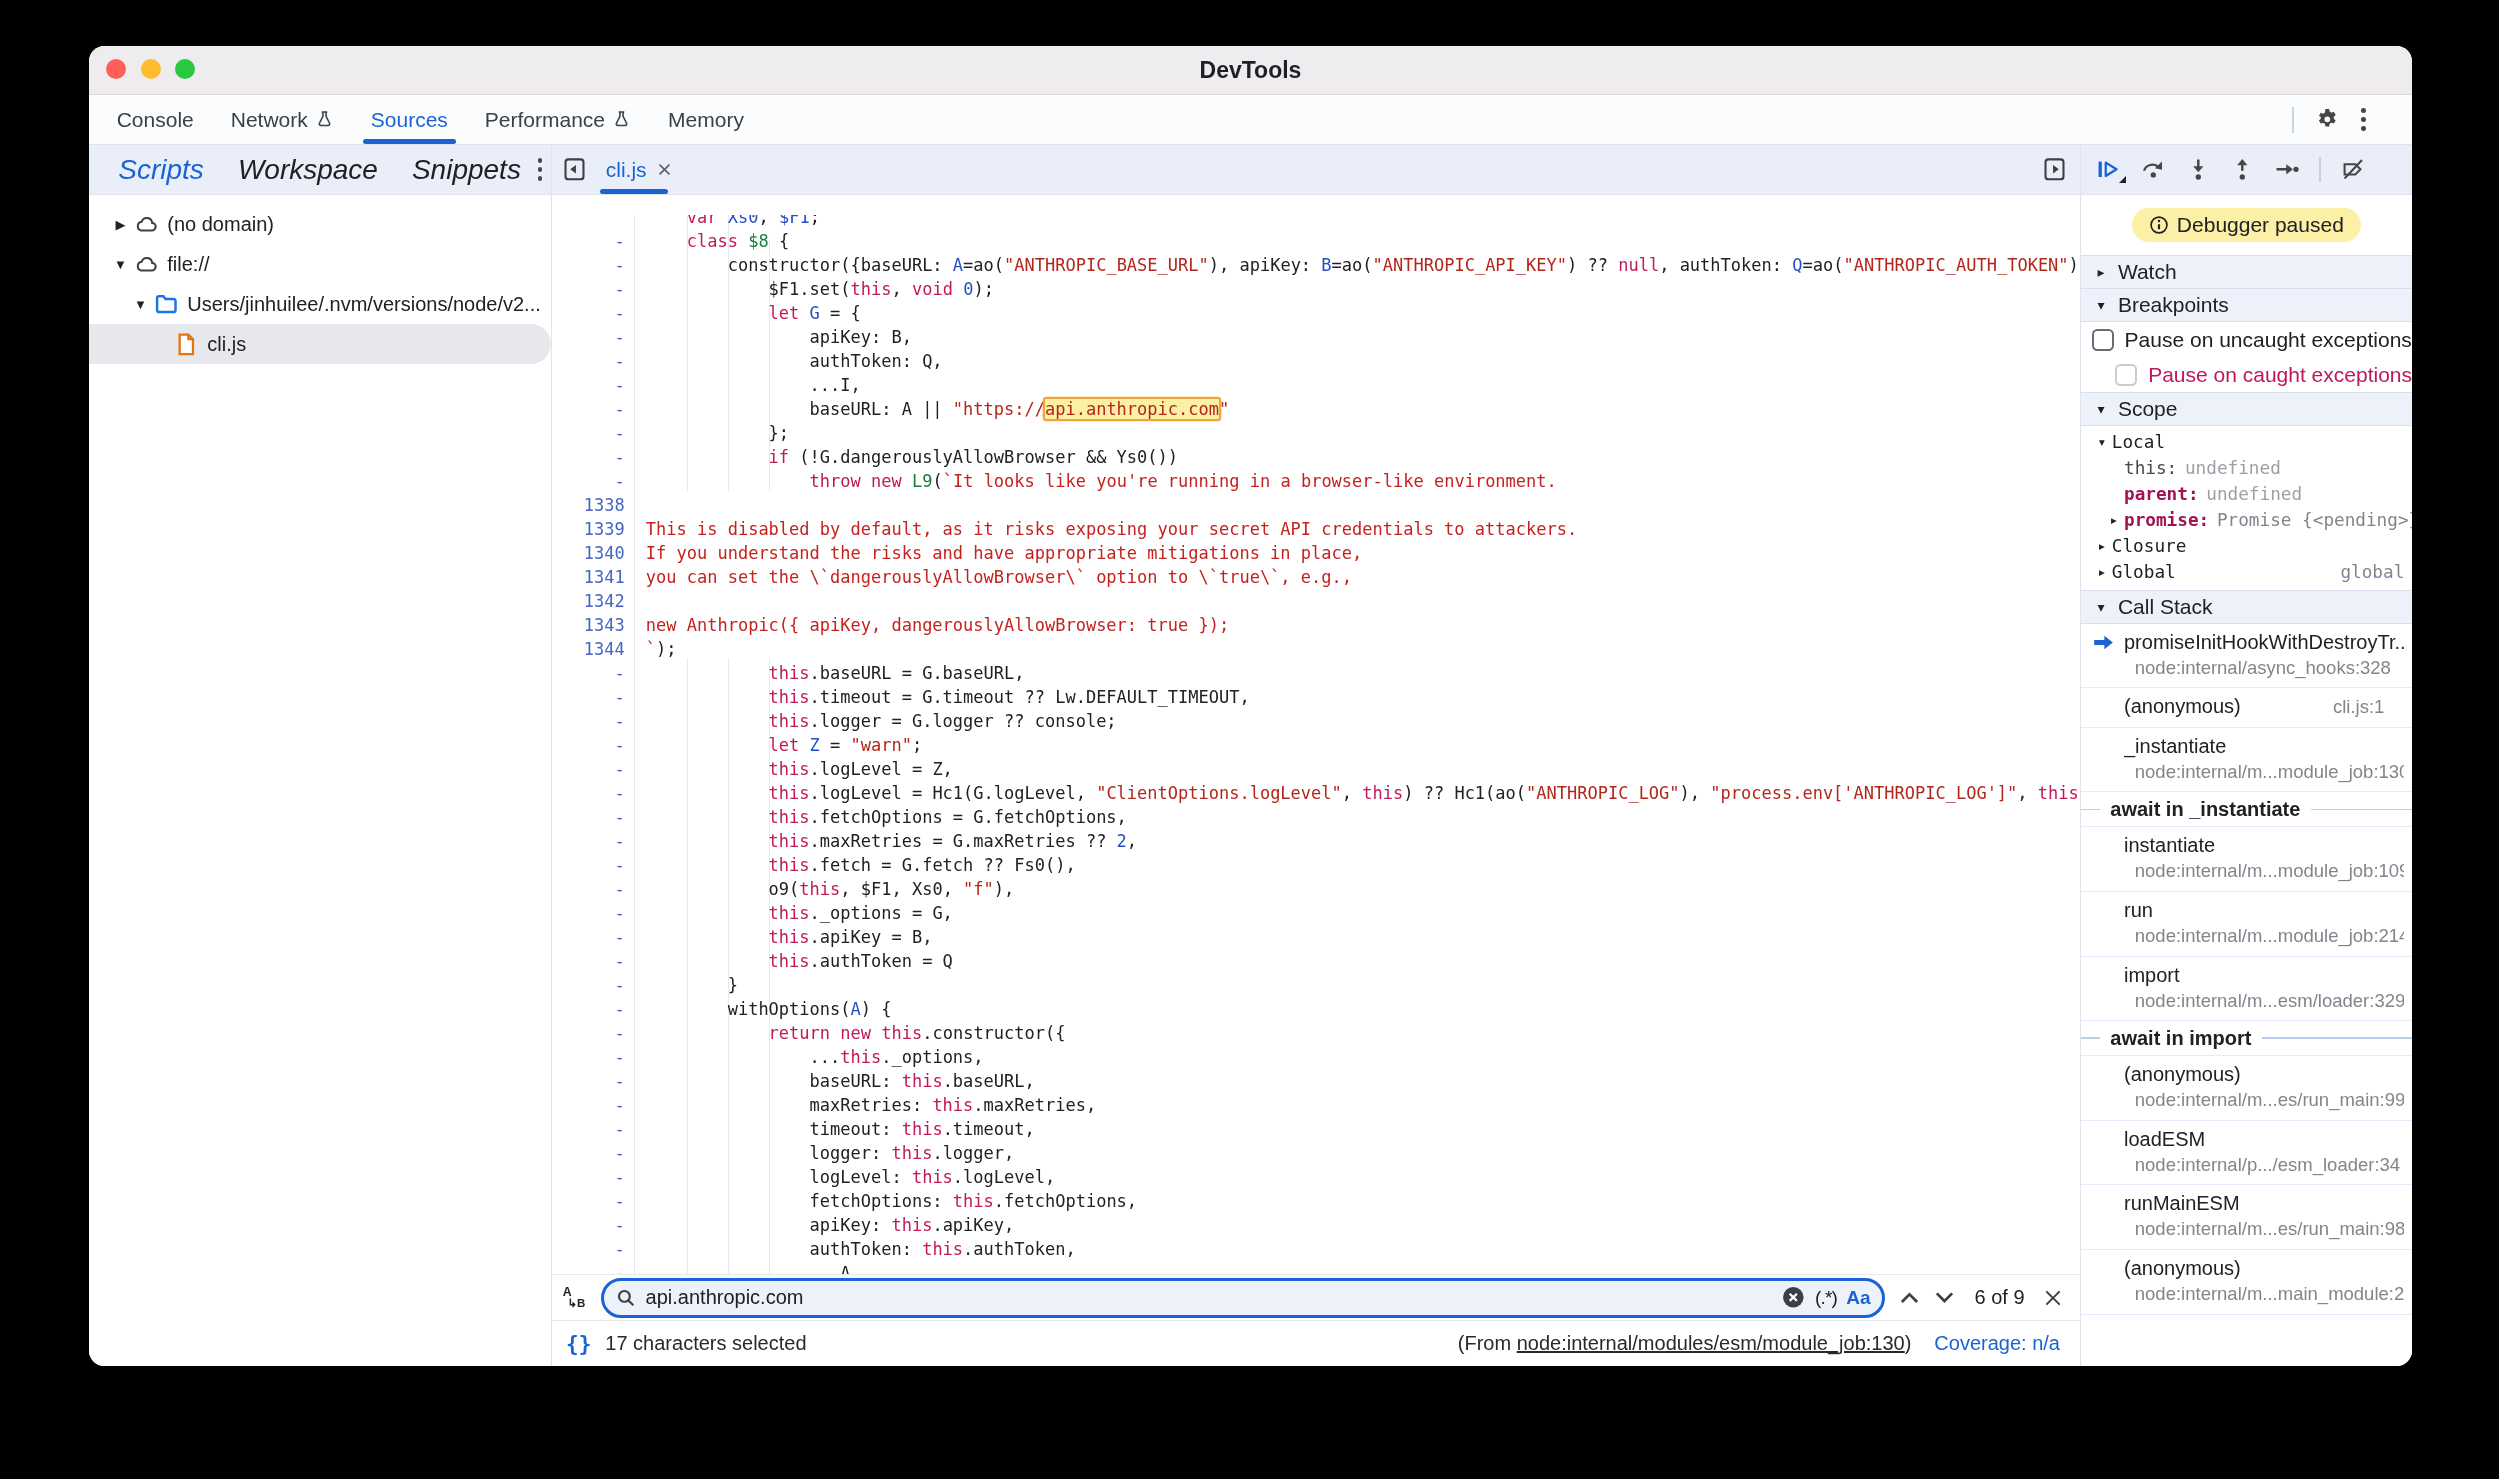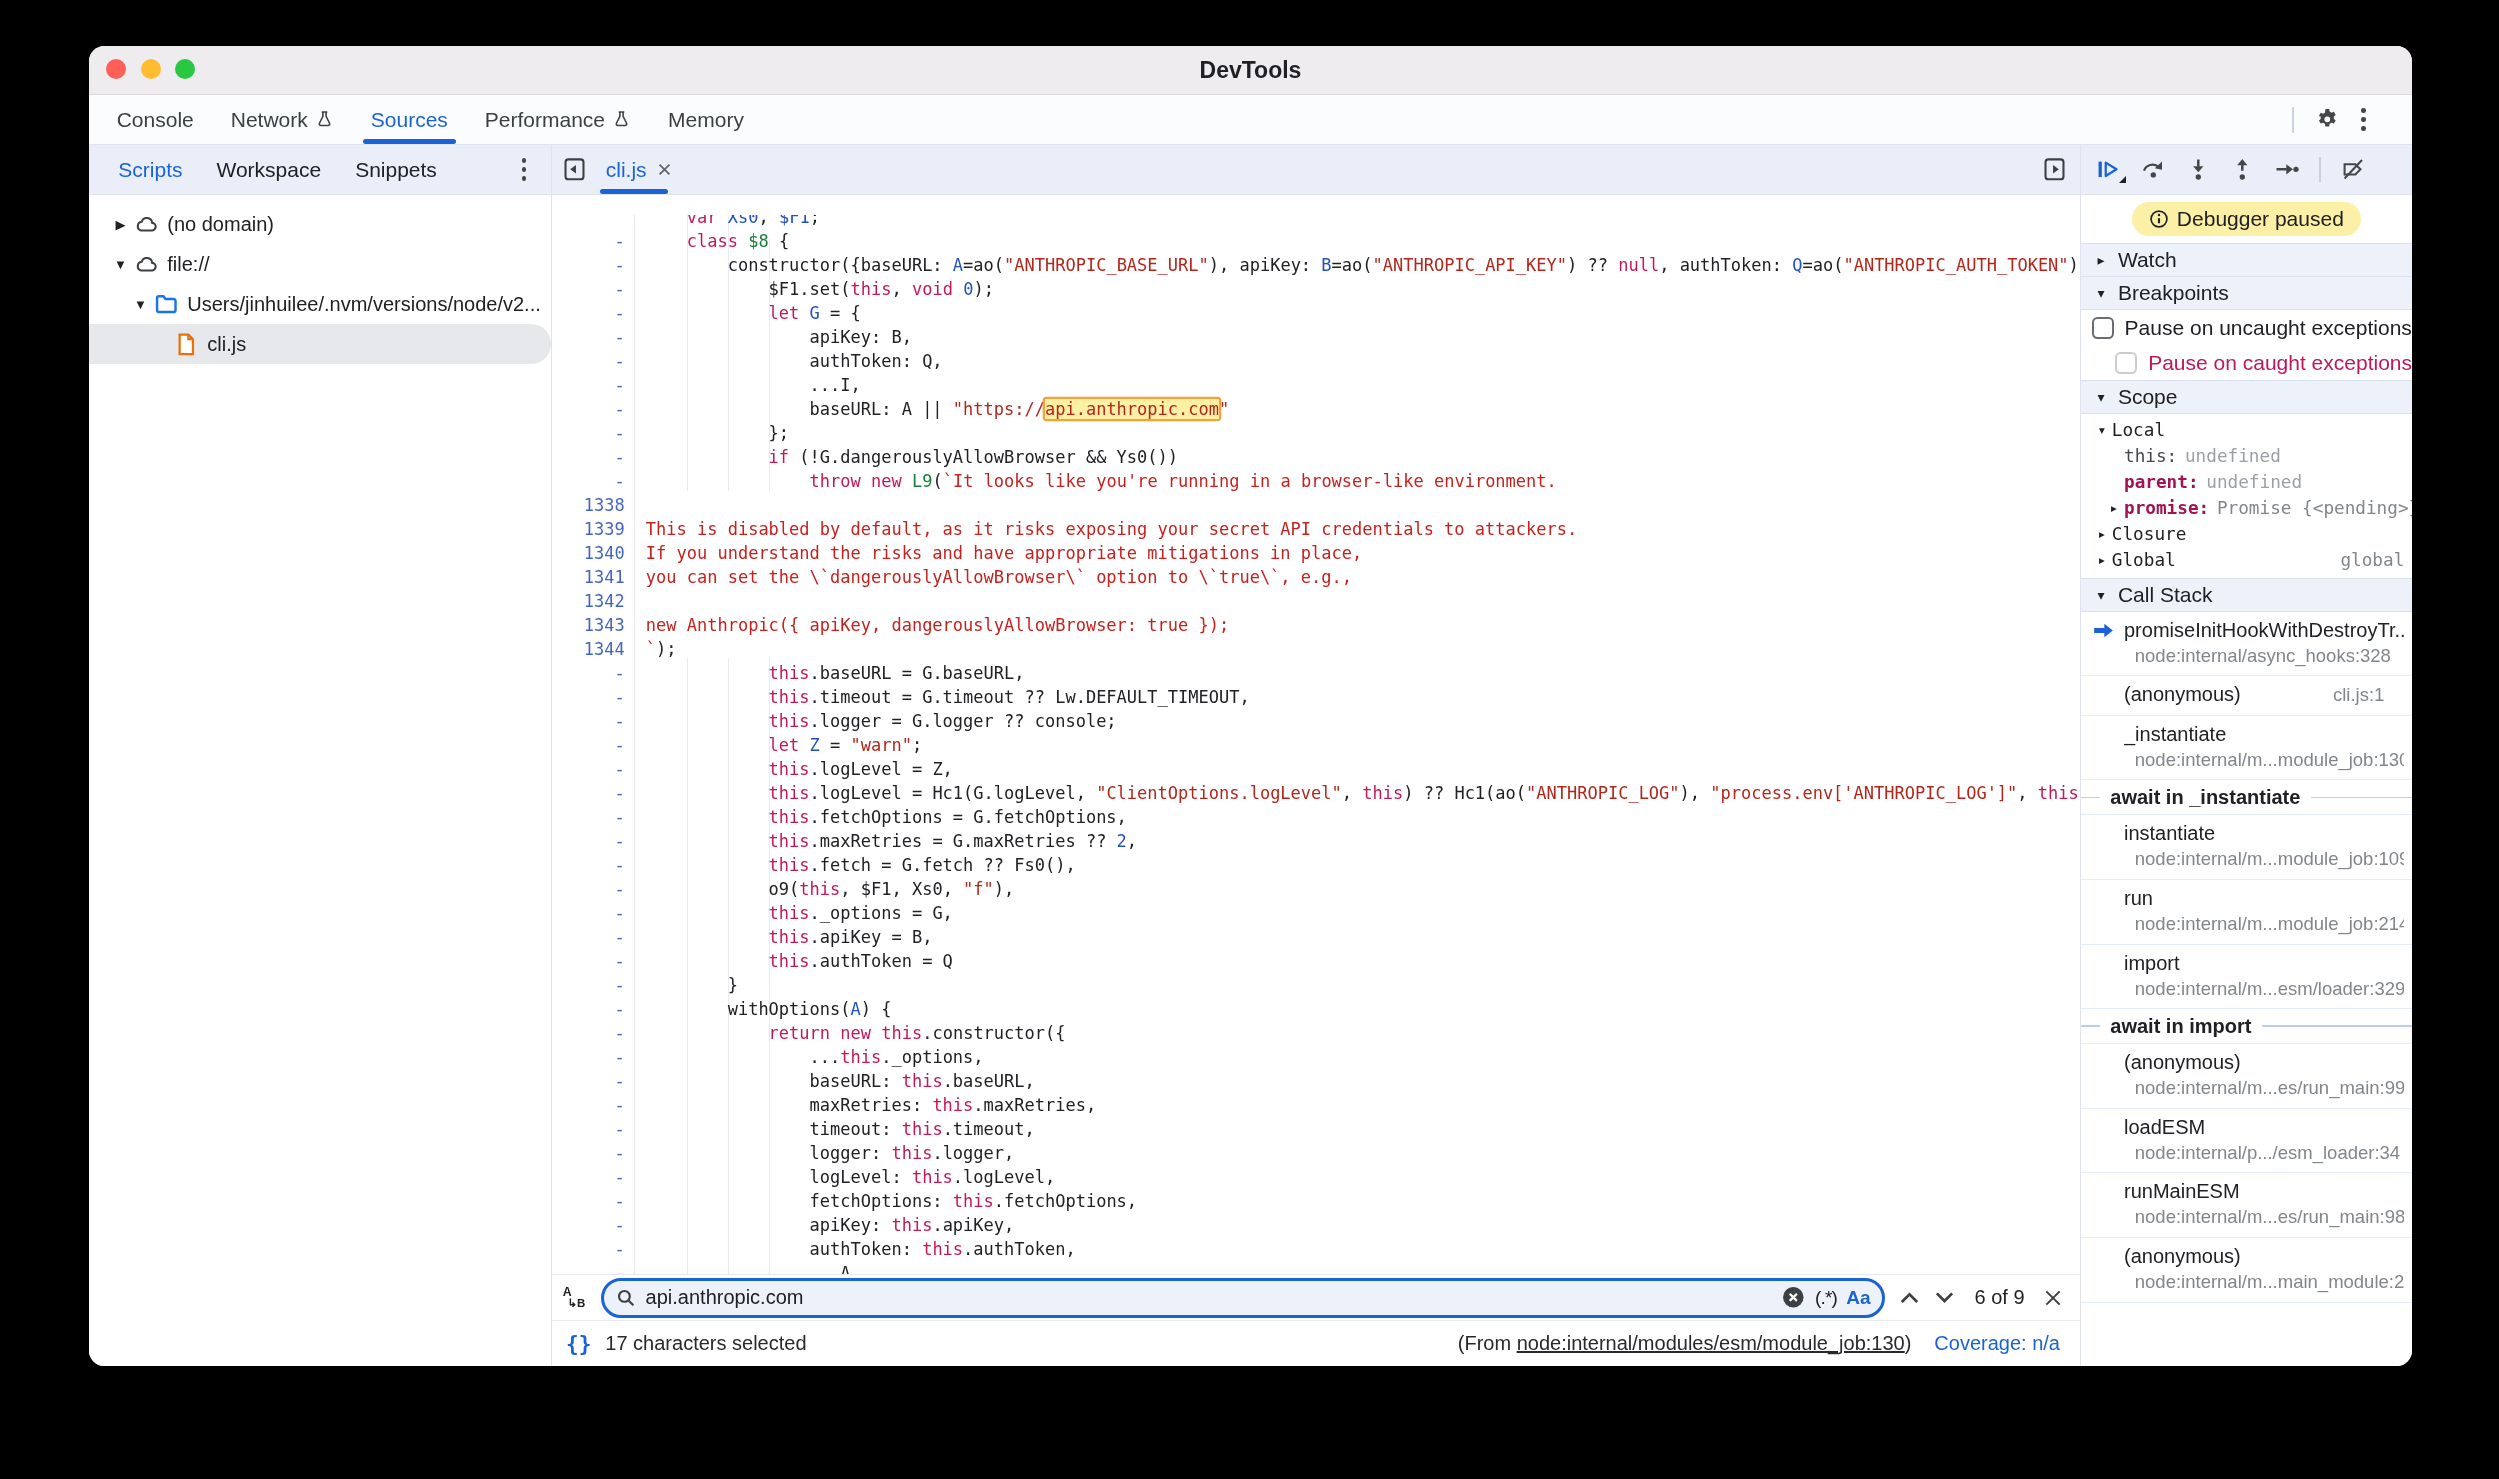--- a/index.html
+++ b/index.html
@@ -19,21 +19,21 @@
   .ttab .underline{position:absolute;bottom:0;left:10.8px;right:10.8px;height:4.6px;border-radius:3.1px;background:#1a63d4;}
   .flask svg{width:19px;height:19px;display:block;}
   .toolbar-right{margin-left:auto;display:flex;align-items:center;gap:21.5px;padding-right:21.5px;height:100%;}
   .tb-divider{width:1.5px;height:26px;background:#ccd3e2;}
   .icon24 svg{width:24.6px;height:24.6px;display:block;}
   
   .content{flex:1;display:flex;min-height:0;}
   
   .sidebar{width:462px;flex:none;border-right:1.5px solid #dfe3ee;display:flex;flex-direction:column;background:#fff;}
   .subnav{height:49px;flex:none;background:#eaeef8;border-bottom:1.5px solid #dfe3ee;display:flex;align-items:center;padding-left:12.3px;}
-  .snavtab{padding:0 17px;font-size:21px;color:#202124;height:100%;display:flex;align-items:center;}
+  .snavtab{padding:0 17px;font-size:28px;color:#202124;height:100%;display:flex;align-items:center;font-style:italic;}
   .snavtab.active{color:#1a63d4;}
   .kebab{margin-left:auto;margin-right:24.6px;display:flex;flex-direction:column;gap:4.6px;}
   .kebab i{width:4.6px;height:4.6px;border-radius:50%;background:#444746;display:block;}
   .tree{padding-top:9.2px;}
   .trow{height:40px;display:flex;align-items:center;font-size:20px;color:#202124;white-space:nowrap;overflow:hidden;}
   .trow.selected{background:#e7e8eb;border-radius:0 20px 20px 0;}
   .tarrow{width:23px;font-size:13px;color:#202124;text-align:center;flex:none;}
   .ticon{width:24.6px;height:24.6px;margin:0 9.2px 0 1.5px;flex:none;}
   .ticon svg{width:24.6px;height:24.6px;display:block;}
   
@@ -75,21 +75,21 @@
   .sb-right{margin-left:auto;display:flex;align-items:center;gap:23px;white-space:nowrap;}
   .fromlink{text-decoration:underline;}
   .coverage{color:#1a63d4;}
   
   .rightpanel{width:331px;flex:none;border-left:1.5px solid #dfe3ee;display:flex;flex-direction:column;background:#fff;min-height:0;}
   .dbgbar{height:49px;flex:none;background:#eaeef8;border-bottom:1.5px solid #dfe3ee;display:flex;align-items:center;padding-left:15.4px;gap:20px;}
   .dbgbtn{position:relative;}
   .dbgbtn svg{width:24.6px;height:24.6px;display:block;}
   .corner{position:absolute;right:-4.6px;bottom:-1.5px;width:0;height:0;border-left:7px solid transparent;border-bottom:7px solid #202124;}
   .dbg-divider{width:1.5px;height:24.6px;background:#c9cfdd;}
-  .badge-row{height:48px;flex:none;display:flex;align-items:center;justify-content:center;}
+  .badge-row{height:60px;flex:none;display:flex;align-items:center;justify-content:center;}
   .badge{background:#fbf0a6;border-radius:769px;display:flex;align-items:center;gap:7.7px;padding:5.4px 17px;font-size:21px;color:#202124;}
   .badge .info svg{width:20px;height:20px;display:block;}
   .sechead{height:32px;flex:none;background:#edf1fa;border-top:0.8px solid #d9dfec;border-bottom:0.8px solid #d9dfec;display:flex;align-items:center;padding-left:12.3px;gap:9.2px;font-size:21px;color:#202124;}
   .sechead .tri{font-size:14px;width:15.4px;text-align:center;}
   .bprow{height:35px;display:flex;align-items:center;padding-left:10.8px;gap:10.8px;font-size:21px;color:#202124;}
   .bprow .cb{width:22px;height:22px;border:2.3px solid #696d72;border-radius:5.4px;background:#fff;flex:none;box-sizing:border-box;}
   .bprow.disabled{color:#be185d;justify-content:flex-end;}
   .bprow.disabled .cb{border-color:#c9ccd1;}
   .scopebody{font-family:"DejaVu Sans Mono",monospace;font-size:17.7px;padding:3.1px 0 4.6px;}
   .scoperow{height:26px;display:flex;align-items:center;white-space:nowrap;overflow:hidden;}

